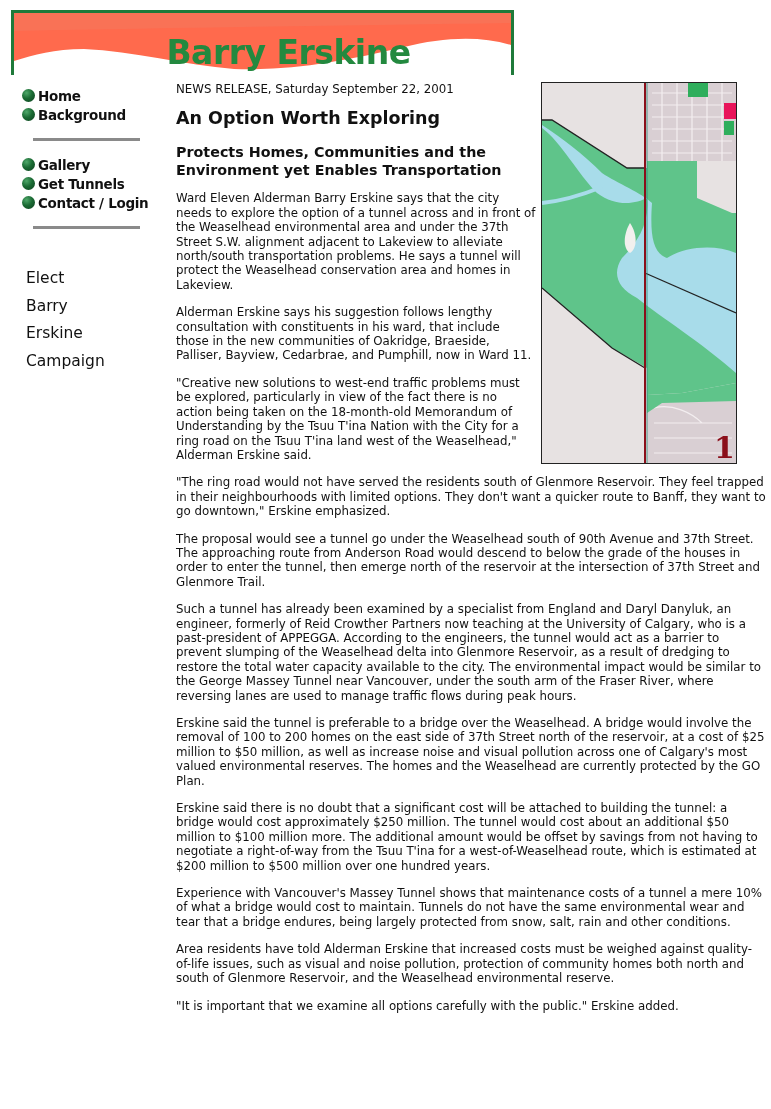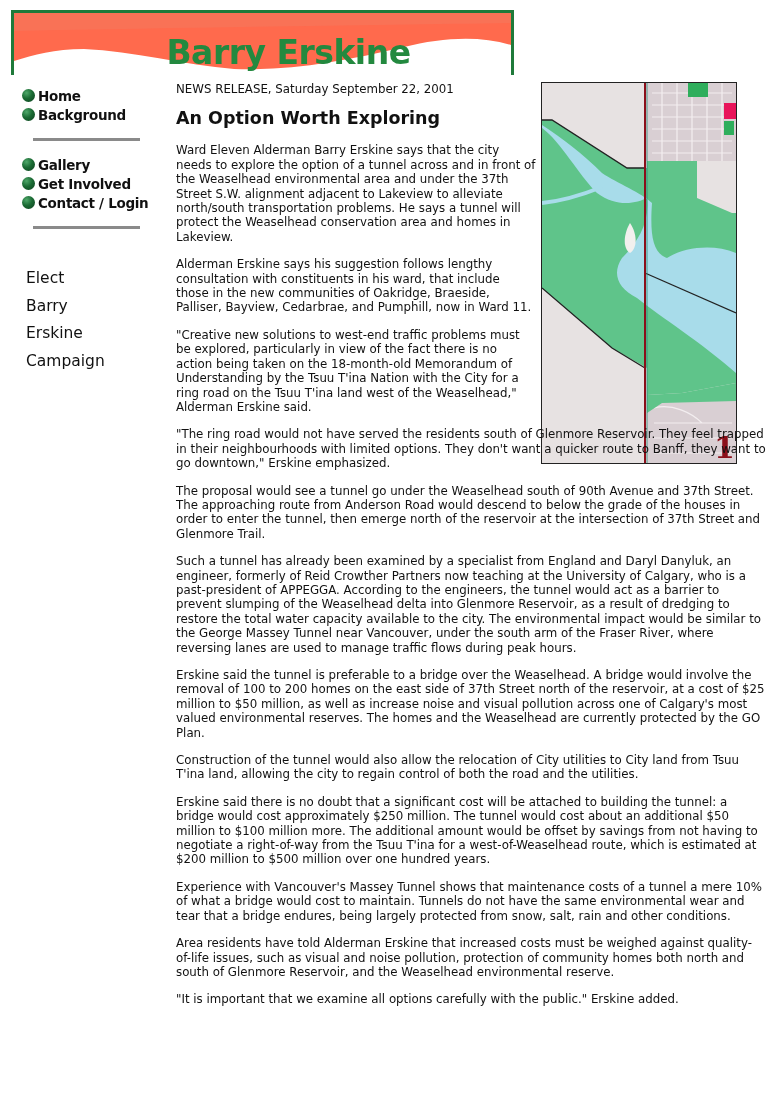--- a/index.html
+++ b/index.html
@@ -55,21 +55,21 @@
     </li>
   </ul>
   <div class="nav-divider"></div>
   <ul class="nav-group">
     <li class="nav-item">
       <span class="nav-bullet"></span>
       <span class="nav-label">Gallery</span>
     </li>
     <li class="nav-item">
       <span class="nav-bullet"></span>
-      <span class="nav-label">Get Involved</span>
+      <span class="nav-label">Get Tunnels</span>
     </li>
     <li class="nav-item">
       <span class="nav-bullet"></span>
       <span class="nav-label">Contact / Login</span>
     </li>
   </ul>
   <div class="nav-divider"></div>
 </nav>
 
 <div class="campaign">
@@ -110,25 +110,25 @@
     <path d="M103,190 L194,230" stroke="#222" stroke-width="1.3" fill="none"></path>
     <line x1="103" y1="0" x2="103" y2="380" stroke="#8b0f1a" stroke-width="2"></line>
     <line x1="105" y1="0" x2="105" y2="380" stroke="#2a8a7a" stroke-width="0.8"></line>
     <text x="172" y="375" font-family="DejaVu Serif, serif" font-weight="bold" font-size="30" fill="#8b0f1a">11</text>
   </svg>
 </div>
 
 <div class="article">
   <div class="dateline">NEWS RELEASE, Saturday September 22, 2001</div>
   <h1 class="headline">An Option Worth Exploring</h1>
+  <h2 class="subhead">Protects Homes, Communities and the Environment yet Enables Transportation</h2>
   <p class="narrow">Ward Eleven Alderman Barry Erskine says that the city needs to explore the option of a tunnel across and in front of the Weaselhead environmental area and under the 37th Street S.W. alignment adjacent to Lakeview to alleviate north/south transportation problems. He says a tunnel will protect the Weaselhead conservation area and homes in Lakeview.</p>
   <p class="narrow">Alderman Erskine says his suggestion follows lengthy consultation with constituents in his ward, that include those in the new communities of Oakridge, Braeside, Palliser, Bayview, Cedarbrae, and Pumphill, now in Ward 11.</p>
   <p class="narrow">"Creative new solutions to west-end traffic problems must be explored, particularly in view of the fact there is no action being taken on the 18-month-old Memorandum of Understanding by the Tsuu T'ina Nation with the City for a ring road on the Tsuu T'ina land west of the Weaselhead," Alderman Erskine said.</p>
   <p>"The ring road would not have served the residents south of Glenmore Reservoir. They feel trapped in their neighbourhoods with limited options. They don't want a quicker route to Banff, they want to go downtown," Erskine emphasized.</p>
   <p>The proposal would see a tunnel go under the Weaselhead south of 90th Avenue and 37th Street. The approaching route from Anderson Road would descend to below the grade of the houses in order to enter the tunnel, then emerge north of the reservoir at the intersection of 37th Street and Glenmore Trail.</p>
   <p>Such a tunnel has already been examined by a specialist from England and Daryl Danyluk, an engineer, formerly of Reid Crowther Partners now teaching at the University of Calgary, who is a past-president of APPEGGA. According to the engineers, the tunnel would act as a barrier to prevent slumping of the Weaselhead delta into Glenmore Reservoir, as a result of dredging to restore the total water capacity available to the city. The environmental impact would be similar to the George Massey Tunnel near Vancouver, under the south arm of the Fraser River, where reversing lanes are used to manage traffic flows during peak hours.</p>
   <p>Erskine said the tunnel is preferable to a bridge over the Weaselhead. A bridge would involve the removal of 100 to 200 homes on the east side of 37th Street north of the reservoir, at a cost of $25 million to $50 million, as well as increase noise and visual pollution across one of Calgary's most valued environmental reserves. The homes and the Weaselhead are currently protected by the GO Plan.</p>
-  <p>Construction of the tunnel would also allow the relocation of City utilities to City land from Tsuu T'ina land, allowing the city to regain control of both the road and the utilities.</p>
   <p>Erskine said there is no doubt that a significant cost will be attached to building the tunnel: a bridge would cost approximately $250 million. The tunnel would cost about an additional $50 million to $100 million more. The additional amount would be offset by savings from not having to negotiate a right-of-way from the Tsuu T'ina for a west-of-Weaselhead route, which is estimated at $200 million to $500 million over one hundred years.</p>
   <p>Experience with Vancouver's Massey Tunnel shows that maintenance costs of a tunnel a mere 10% of what a bridge would cost to maintain. Tunnels do not have the same environmental wear and tear that a bridge endures, being largely protected from snow, salt, rain and other conditions.</p>
   <p>Area residents have told Alderman Erskine that increased costs must be weighed against quality-of-life issues, such as visual and noise pollution, protection of community homes both north and south of Glenmore Reservoir, and the Weaselhead environmental reserve.</p>
   <p>"It is important that we examine all options carefully with the public." Erskine added.</p>
 </div>
 
 </body></html>

